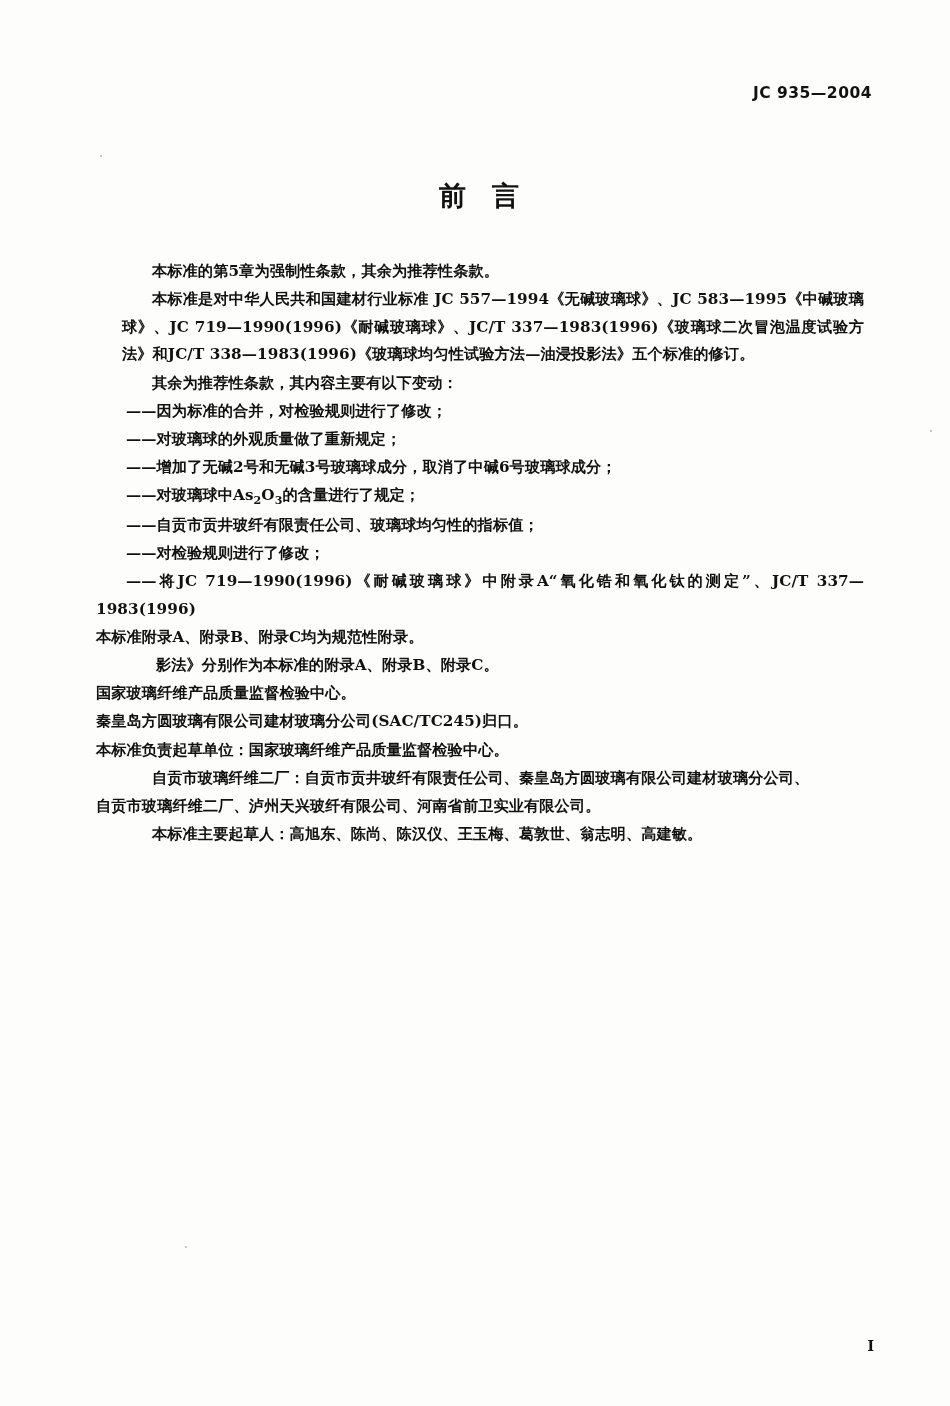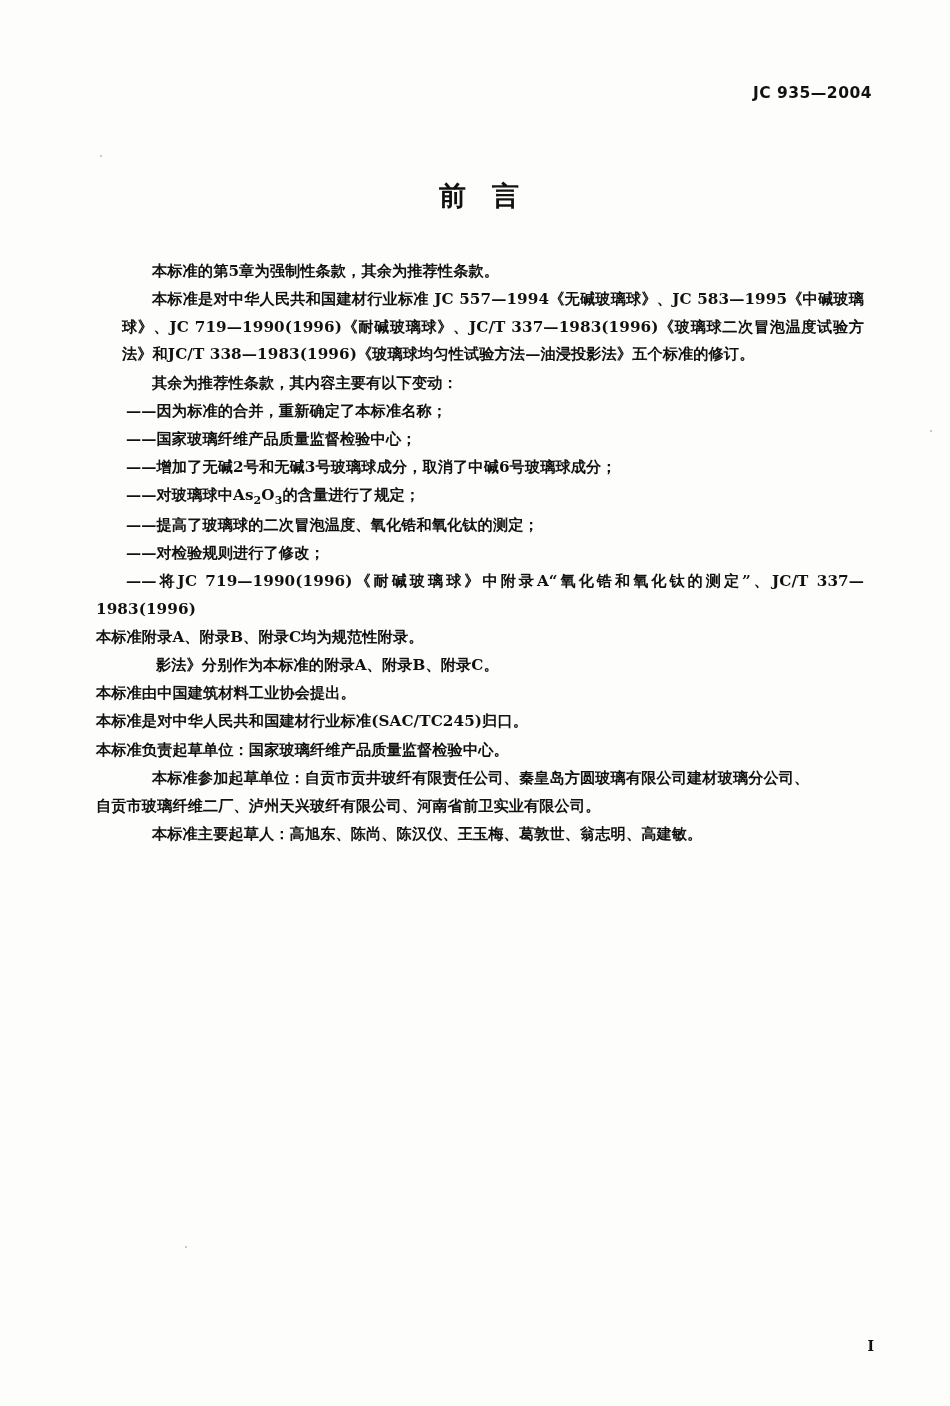--- a/index.html
+++ b/index.html
@@ -103,35 +103,35 @@
   <div class="header-code">JC 935—2004</div>
 
   <div class="doc-title">前言</div>
 
   <div class="body-block">
 
     <p class="para indent">本标准的第5章为强制性条款，其余为推荐性条款。</p>
     <p class="para indent">本标准是对中华人民共和国建材行业标准 JC 557—1994《无碱玻璃球》、JC 583—1995《中碱玻璃球》、JC 719—1990(1996)《耐碱玻璃球》、JC/T 337—1983(1996)《玻璃球二次冒泡温度试验方法》和JC/T 338—1983(1996)《玻璃球均匀性试验方法—油浸投影法》五个标准的修订。</p>
     <p class="para indent">其余为推荐性条款，其内容主要有以下变动：</p>
 
-    <p class="para hang">——因为标准的合并，重新确定了本标准名称；</p>
-    <p class="para hang">——国家玻璃纤维产品质量监督检验中心；</p>
+    <p class="para hang">——因为标准的合并，对检验规则进行了修改；</p>
+    <p class="para hang">——对玻璃球的外观质量做了重新规定；</p>
     <p class="para hang">——增加了无碱2号和无碱3号玻璃球成分，取消了中碱6号玻璃球成分；</p>
     <p class="para hang">——对玻璃球中As<span class="sub">2</span>O<span class="sub">3</span>的含量进行了规定；</p>
-    <p class="para hang">——提高了玻璃球的二次冒泡温度、氧化锆和氧化钛的测定；</p>
+    <p class="para hang">——自贡市贡井玻纤有限责任公司、玻璃球均匀性的指标值；</p>
     <p class="para hang">——对检验规则进行了修改；</p>
 
     <p class="para hang">——将JC 719—1990(1996)《耐碱玻璃球》中附录A“氧化锆和氧化钛的测定”、JC/T 337—1983(1996)</p>
     <p class="para noindent">本标准附录A、附录B、附录C均为规范性附录。</p>
 
     <p class="para hang-sub">影法》分别作为本标准的附录A、附录B、附录C。</p>
-    <p class="para noindent">本标准由中国建筑材料工业协会提出。</p>
-    <p class="para noindent">本标准是对中华人民共和国建材行业标准(SAC/TC245)归口。</p>
+    <p class="para noindent">国家玻璃纤维产品质量监督检验中心。</p>
+    <p class="para noindent">秦皇岛方圆玻璃有限公司建材玻璃分公司(SAC/TC245)归口。</p>
     <p class="para noindent">本标准负责起草单位：国家玻璃纤维产品质量监督检验中心。</p>
 
-    <p class="para indent">本标准参加起草单位：自贡市贡井玻纤有限责任公司、秦皇岛方圆玻璃有限公司建材玻璃分公司、</p>
+    <p class="para indent">自贡市玻璃纤维二厂：自贡市贡井玻纤有限责任公司、秦皇岛方圆玻璃有限公司建材玻璃分公司、</p>
     <p class="para noindent">自贡市玻璃纤维二厂、泸州天兴玻纤有限公司、河南省前卫实业有限公司。</p>
 
     <p class="para indent">本标准主要起草人：高旭东、陈尚、陈汉仪、王玉梅、葛敦世、翁志明、高建敏。</p>
   </div>
 
   <div class="page-num">I</div>
 </div>
 
 </body></html>

